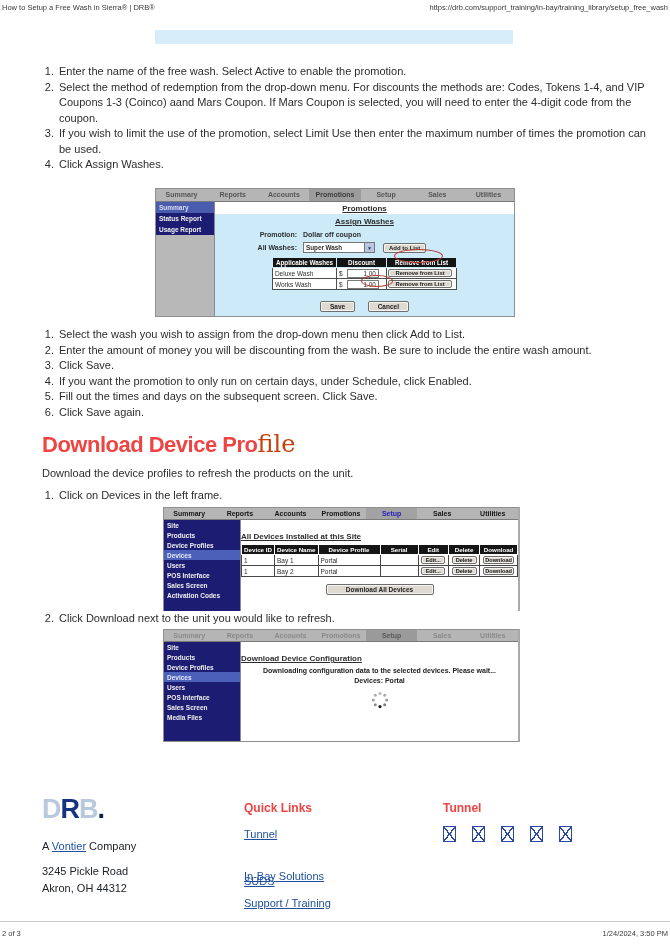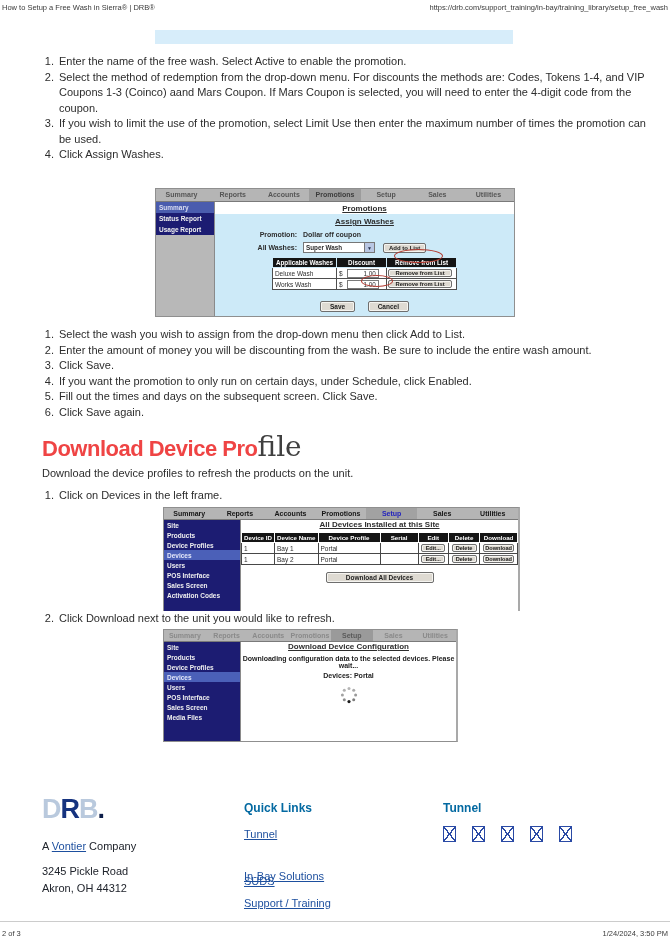--- a/index.html
+++ b/index.html
@@ -10,21 +10,21 @@
   .phead { position:absolute; top:3px; left:2px; right:2px; font-size:7.5px; color:#3a3a3a; display:flex; justify-content:space-between; }
   .pfoot { position:absolute; top:929px; left:2px; right:2px; font-size:7.5px; color:#3a3a3a; display:flex; justify-content:space-between; }
   .hrule { position:absolute; top:921px; left:0; right:0; border-top:1px solid #cccccc; }
   .bluebar { position:absolute; top:30px; left:155px; width:358px; height:14px; background:#d7edfa; }
 
   
   .steps { position:absolute; left:40px; width:614px; font-size:11px; line-height:15.5px; color:#2d2d2d; padding-left:17px; }
   .steps li { padding-left:2px; }
   .h2 { position:absolute; left:42px; top:430px; }
   .h2 .hmain { font-size:22px; font-weight:bold; letter-spacing:-0.5px; color:#ef4444; font-family:"Liberation Sans", sans-serif; }
-  .h2 .htail { font-size:28px; font-weight:normal; color:#404040; font-family:"DejaVu Serif", serif; }
+  .h2 .htail { font-size:24px; font-weight:normal; color:#c2410c; font-family:"DejaVu Serif", serif; }
   .intro { position:absolute; left:42px; top:467px; font-size:11px; }
 
   
   .shot { position:absolute; background:#3b82f6; border:1px solid #8f8f8f; }
   .menubar { height:13px; background:#b5b5b5; border-bottom:1px solid #7a7a7a; display:flex; }
   .tab { flex:1; text-align:center; font-size:7px; font-weight:bold; padding-top:2px; }
   .shotbody { display:flex; height:calc(100% - 13px); }
   .nav { color:#efefef; font-size:6.5px; font-weight:bold; padding:2px 3px; white-space:nowrap; overflow:hidden; }
   .nav.sel { background:#4a5cae; color:#d9ddf2; }
   .btn { display:inline-block; background:#dedad2; border:1px solid #6e6e6e; border-radius:2px; font-size:6.5px; font-weight:bold; color:#1c1c1c; padding:1px 6px; box-shadow:inset 0 0 0 1px #f5f4f0; font-family:"Liberation Sans", sans-serif; }
@@ -49,66 +49,66 @@
   .at { border-collapse:collapse; margin:4px auto 0; }
   .at th { background:#141414; color:#ffffff; font-size:6.3px; padding:1px 3px; border:1px solid #cdeaf8; white-space:nowrap; }
   .at td { background:#ffffff; border:1px solid #4d4d4d; font-size:6.5px; padding:0 2px; height:11px; white-space:nowrap; }
   .valbox { display:inline-block; width:32px; border:1px solid #7a7a7a; text-align:right; padding-right:2px; margin-left:4px; font-size:6.3px; background:#fff; }
   .rmbtn { font-size:5.8px; padding:0 3px; width:64px; text-align:center; }
   .savebar { text-align:center; margin-top:5px; }
   .savebar .btn { margin:0 4px; padding:1px 9px; }
 
   
   .shot2 { top:507px; left:163px; width:357px; height:104px; border-right:2px solid #a9a9a9; border-bottom:none; }
-  .shot3 { top:629px; left:163px; width:295px; height:113px; border-right:2px solid #a9a9a9; }
+  .shot3 { top:629px; left:163px; width:357px; height:113px; border-right:2px solid #a9a9a9; }
   .shot2 .menubar, .shot3 .menubar { height:12px; }
   .shot2 .tab { color:#161616; }
   .shot2 .tab.sel { background:#a2a2a2; color:#2323bd; }
   .shot3 .tab { color:#8a8a8a; }
   .shot3 .tab.sel { background:#9a9a9a; color:#5a5a5a; }
   .shot2 .shotbody, .shot3 .shotbody { height:calc(100% - 12px); }
   .side2 { width:76px; background:#1c1c72; }
   .side2 .nav { padding:1.5px 3px; }
   .side2 .nav.sel { background:#4b60b8; color:#e4e8fa; }
   .main2 { flex:1; background:#ffffff; border-left:1px solid #8a8a8a; }
-  .m2-title { font-size:8px; font-weight:bold; text-decoration:underline; text-align:center; margin-top:0; }
+  .m2-title { font-size:8px; font-weight:bold; text-decoration:underline; text-align:left; margin-top:12px; }
   .t2 { border-collapse:collapse; margin:3px auto 0; }
   .t2 th { background:#151515; color:#ffffff; font-size:6.2px; padding:1px 2px; border:1px solid #ffffff; white-space:nowrap; }
   .t2 td { border:1px solid #474747; background:#ffffff; font-size:6.5px; padding:0 2px; height:11px; }
   .t2 .c1{width:33px}.t2 .c2{width:42px}.t2 .c3{width:64px}.t2 .c4{width:40px}.t2 .c5{width:31px}.t2 .c6{width:32px}.t2 .c7{width:38px}
   .cellbtn { display:block; margin:0 auto; font-size:5.6px; padding:0 1px; width:95%; text-align:center; }
   .dlall { display:block; margin:7px auto 0; font-size:6.5px; padding:1px 10px; }
   .cfg-msg { font-size:7px; font-weight:bold; text-align:center; margin-top:4px; color:#222; }
   .cfg-dev { font-size:7px; font-weight:bold; text-align:center; margin-top:3px; color:#222; }
   .spinner { display:block; margin:7px auto 0; }
 
   
   .flogo { position:absolute; left:42px; top:794px; font-size:27px; font-weight:bold; letter-spacing:-1px; font-family:"Liberation Sans", sans-serif; }
   .flogo .ld { color:#b9c9dd; } .flogo .lr { color:#16337f; } .flogo .lb { color:#b9c9dd; } .flogo .ldot { color:#0e1e4a; }
   .fline { position:absolute; left:42px; font-size:11px; color:#20242c; }
   .flink { color:#1d4f9e; text-decoration:underline; cursor:pointer; }
-  .fcol-title { position:absolute; font-size:12px; font-weight:bold; color:#0369a1; }
+  .fcol-title { position:absolute; font-size:12px; font-weight:bold; color:#ef4444; }
   .qlink { position:absolute; left:244px; font-size:11px; color:#1d4f9e; text-decoration:underline; cursor:pointer; }
   .icons { position:absolute; left:443px; top:826px; display:flex; gap:16px; }
   .tofu { width:13px; height:16px; border:1.5px solid #2a4aa5; cursor:pointer;
     background-image:
       linear-gradient(to top right, transparent calc(50% - 0.7px), #2a4aa5 calc(50% - 0.7px), #2a4aa5 calc(50% + 0.7px), transparent calc(50% + 0.7px)),
       linear-gradient(to bottom right, transparent calc(50% - 0.7px), #2a4aa5 calc(50% - 0.7px), #2a4aa5 calc(50% + 0.7px), transparent calc(50% + 0.7px)); }
 </style>
 </head>
 <body>
 
 <div class="phead">
   <span>How to Setup a Free Wash in Sierra® | DRB®</span>
   <span>https://drb.com/support_training/in-bay/training_library/setup_free_wash</span>
 </div>
 
 <div class="bluebar"></div>
 
-<ol class="steps" style="top:54px">
+<ol class="steps" style="top:64px">
   <li>Enter the name of the free wash. Select Active to enable the promotion.</li>
   <li>Select the method of redemption from the drop-down menu. For discounts the methods are: Codes, Tokens 1-4, and VIP Coupons 1-3 (Coinco) aand Mars Coupon. If Mars Coupon is selected, you will need to enter the 4-digit code from the coupon.</li>
   <li>If you wish to limit the use of the promotion, select Limit Use then enter the maximum number of times the promotion can be used.</li>
   <li>Click Assign Washes.</li>
 </ol>
 
 <div class="shot shot1">
   <div class="menubar">
     <span class="tab">Summary</span>
     <span class="tab">Reports</span>

